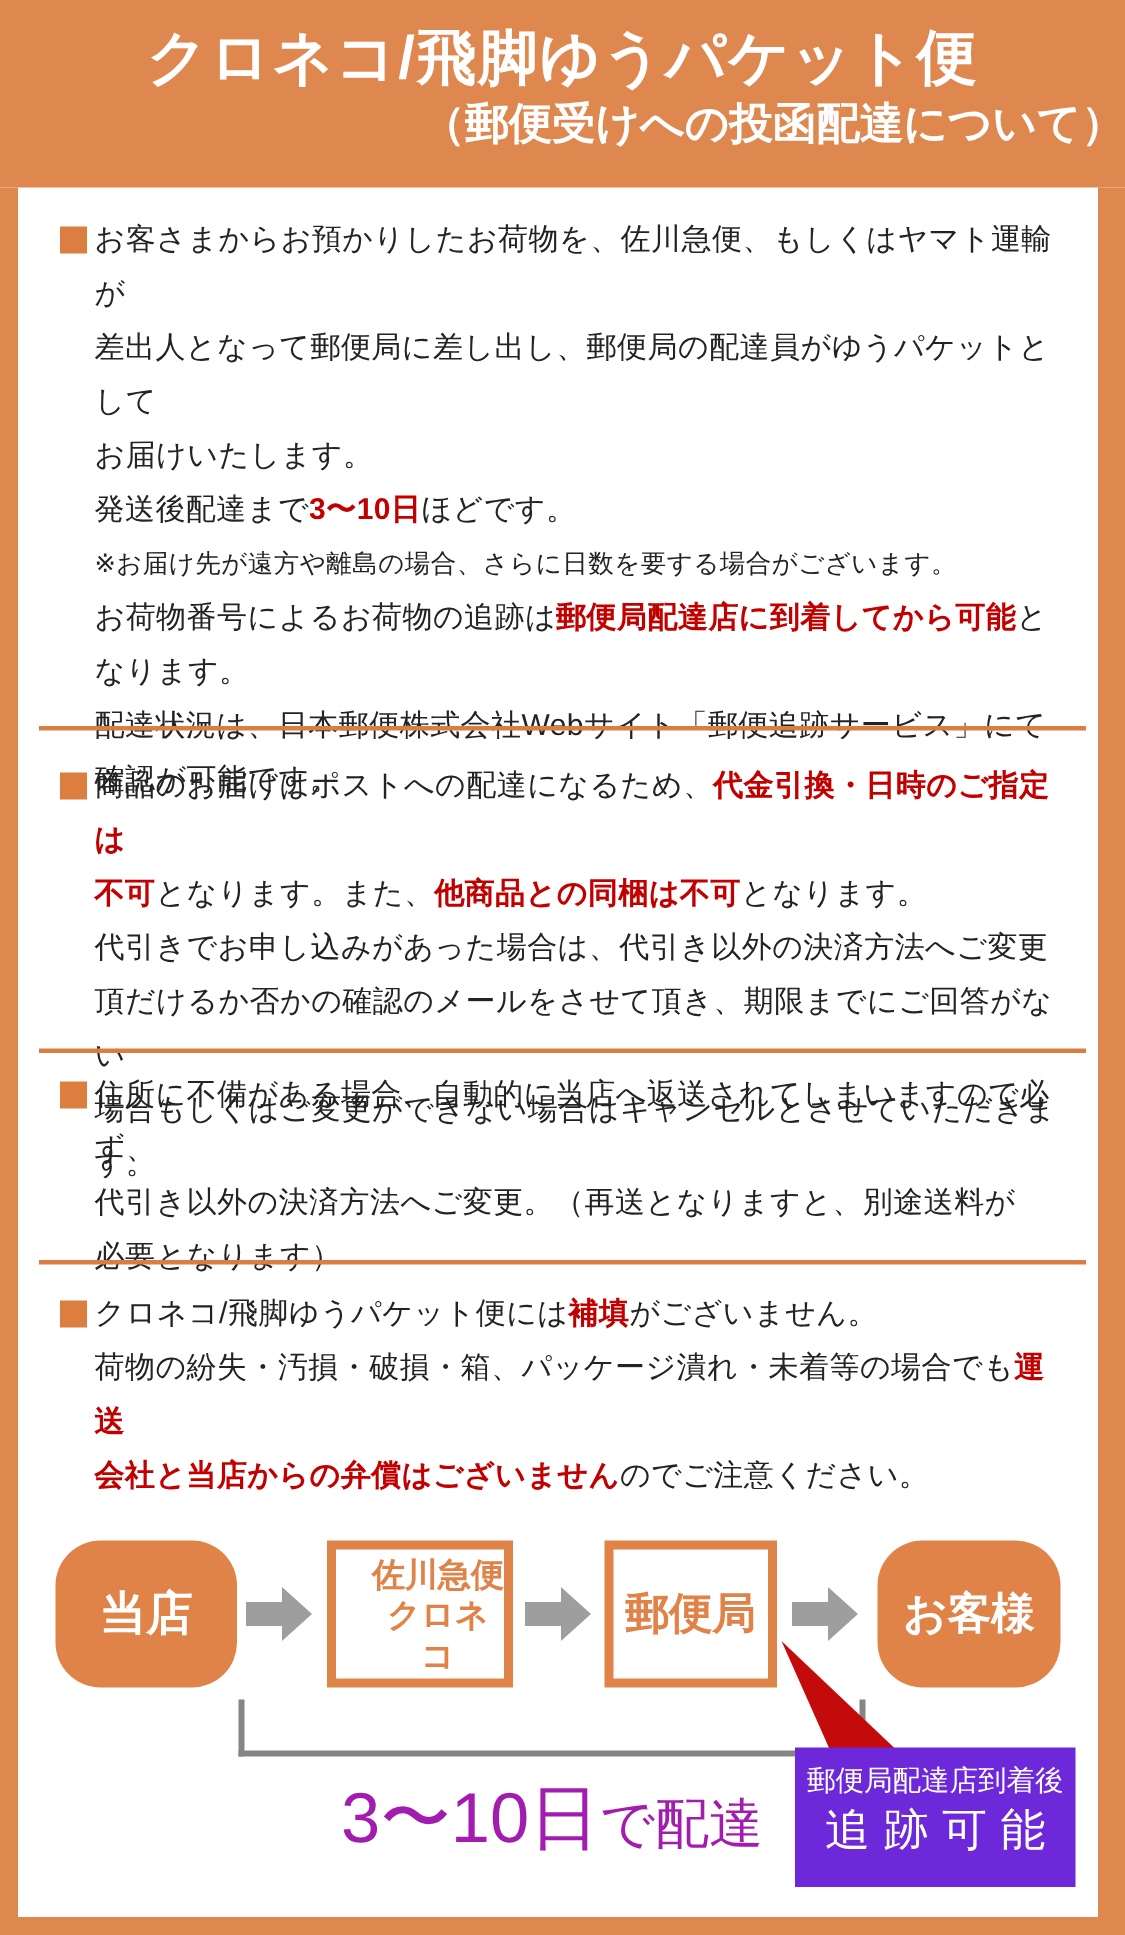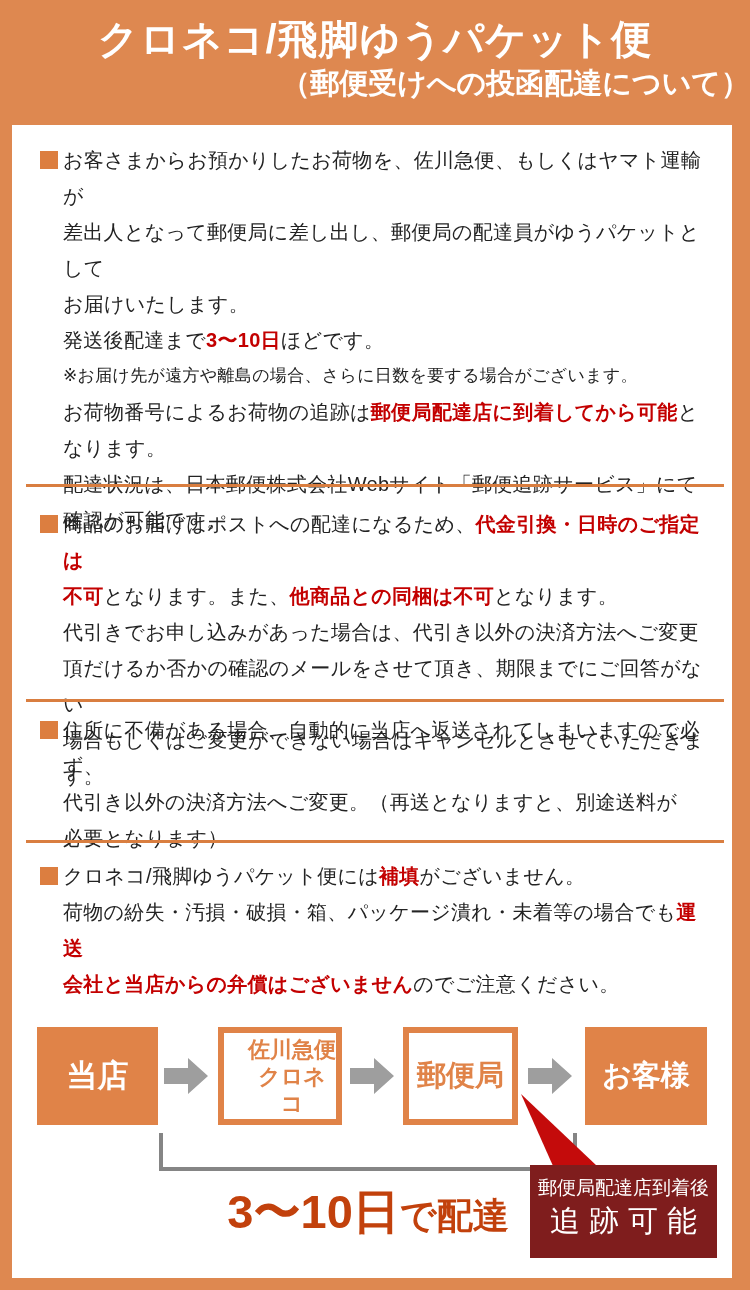--- a/index.html
+++ b/index.html
@@ -21,36 +21,36 @@
   .sec p { margin:0; }
   .bullet { position:absolute; left:0; top:9px; width:18px; height:18px; background:#dc7e40; }
   .red  { color:#c30000; font-weight:bold; }
   .note { font-size:17px; }
   .gap-top { margin-top:16px; }
   .divider { position:absolute; left:26px; width:698px; height:3px; background:#d97e40; }
   
   .fbox { position:absolute; top:1027px; height:98px; box-sizing:border-box;
           display:flex; flex-direction:column; justify-content:center; align-items:center;
           text-align:center; font-weight:bold; }
-  .fbox.solid   { background:#e08348; color:#ffffff; }
+  .fbox.solid   { background:#e08348; color:#ffffff;border-radius:30px; }
   .fbox.outline { background:#ffffff; border:6px solid #e08348; color:#e08348; }
   .fbox .l1 { font-size:31px; }
   .fbox .m1 { font-size:29px; }
   .fbox .two { display:block; font-size:22px; line-height:27px; }
   .arrow-icon { position:absolute; top:1056px; }
   
   .bracket { position:absolute; left:159px; top:1133px; width:418px; height:38px; box-sizing:border-box;
              border-left:4px solid #858585; border-right:4px solid #858585; border-bottom:4px solid #858585; }
   .duration { position:absolute; left:150px; top:1181px; width:436px; text-align:center;
-              color:#c2410c; font-weight:bold; white-space:nowrap; }
+              color:#a21caf; font-weight:normal; white-space:nowrap; }
   .duration .big   { font-size:47px; }
   .duration .small { font-size:36px; }
   .pointer-svg { position:absolute; left:505px; top:1090px; }
   .callout { position:absolute; left:530px; top:1165px; width:187px; height:93px;
-             background:#7f1d1d; color:#ffffff; text-align:center; }
+             background:#6d28d9; color:#ffffff; text-align:center; }
   .callout .c1 { font-size:19px; margin-top:10px; line-height:25px; letter-spacing:0; }
   .callout .c2 { font-size:30px; line-height:41px; letter-spacing:9px; margin-left:9px; font-weight:500; }
 </style>
 </head>
 <body>
 
 <div class="page">
 
   <div class="header">
     <div class="title">クロネコ/飛脚ゆうパケット便</div>

